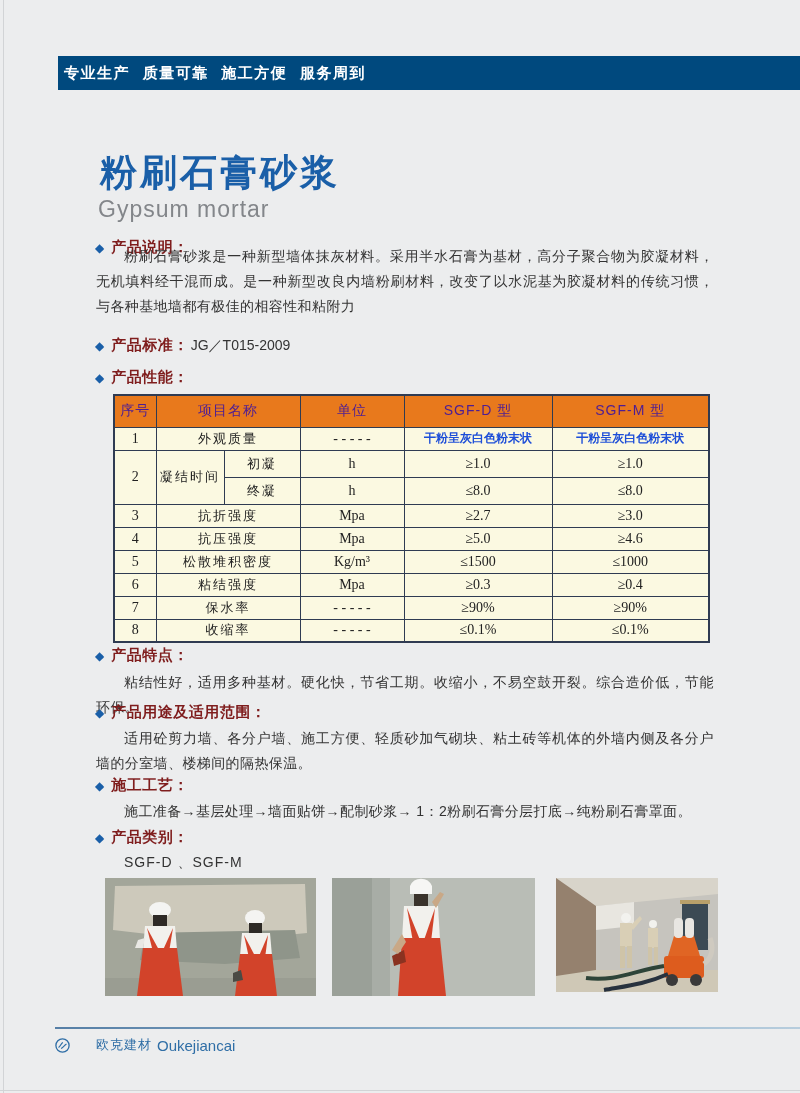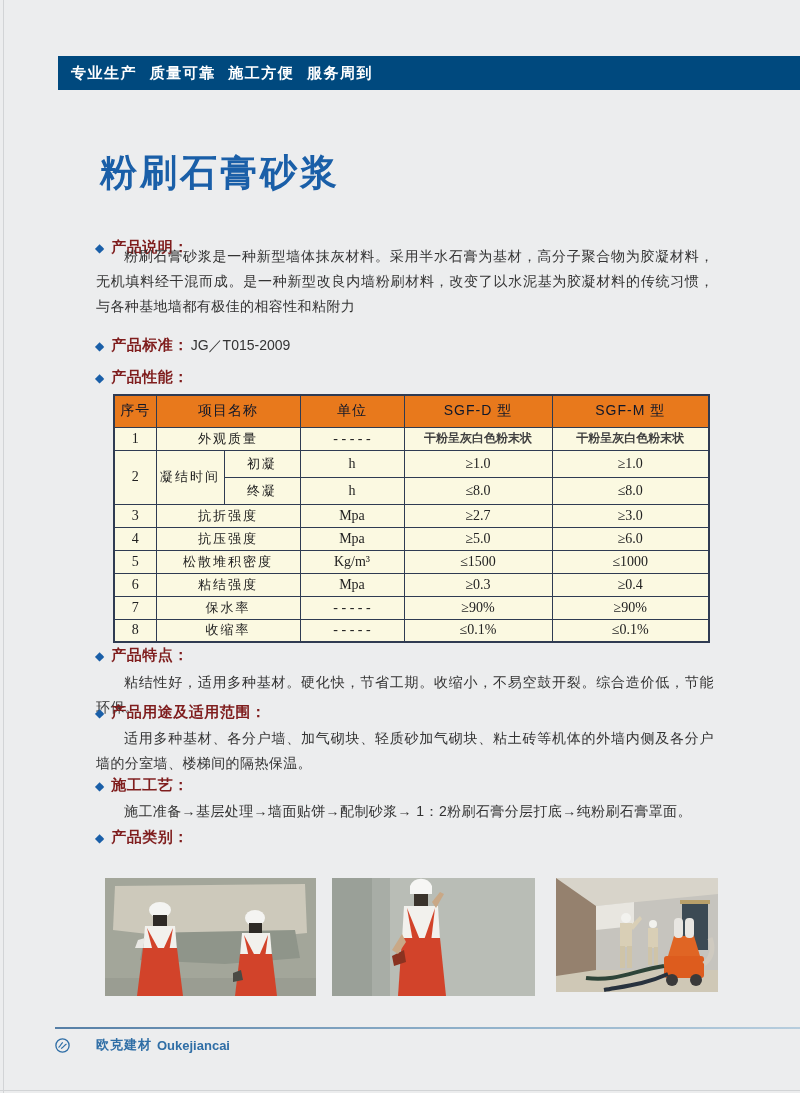--- a/index.html
+++ b/index.html
@@ -20,21 +20,21 @@
     position: absolute; left: 0; bottom: 2px; width: 100%; height: 1px;
     background: #d2d4d6;
   }
 
   
   .topbar {
     position: absolute; left: 58px; top: 56px; right: 0; height: 34px;
     background: #00497e;
     color: #ffffff;
     display: flex; align-items: center;
-    padding-left: 13px;
+    padding-left: 6px;
     font-size: 15px; font-weight: bold;
     letter-spacing: 1.5px; word-spacing: 7px;
   }
 
   
   .title {
     position: absolute; left: 100px; top: 148px;
     color: #1a5fa8; font-size: 37px; font-weight: bold; letter-spacing: 3px;
   }
   .subtitle {
@@ -60,59 +60,60 @@
     border-collapse: collapse;
     background: #fbf9e1;
     border: 2px solid #2f3b52;
   }
   .spec-table td, .spec-table th {
     border: 1px solid #2f3b52;
     text-align: center; vertical-align: middle;
     padding: 0;
   }
   .spec-table th {
-    background: #e8791c; color: #0f172a;
+    background: #e8791c; color: #4c1d95;
     font-size: 14px; font-weight: normal; letter-spacing: 1px;
     height: 32px;
   }
   .spec-table td { height: 23px; }
   .td-cn { font-size: 13px; color: #222; letter-spacing: 2px; }
-  .td-sm { font-size: 12px; color: #404040; font-weight: bold; letter-spacing: 0; }
+  .td-sm { font-size: 12px; color: #1d4ed8; font-weight: bold; letter-spacing: 0; }
   .td-sr { font-family: "Liberation Serif", "DejaVu Serif", serif; font-size: 14px; color: #222; }
   .row-tall td { height: 27px; }
 
   
   .photo { position: absolute; top: 878px; background: #888; }
   .photo svg { display: block; }
 
   
   .footer-line {
     position: absolute; left: 55px; right: 0; top: 1027px; height: 2px;
     background: linear-gradient(to right, #567fa6, #8fb0c9 55%, #b7cddd);
   }
   .logo {
     position: absolute; left: 55px; top: 1036px;
     display: flex; align-items: center; gap: 5px;
     color: #2f6ea6;
   }
-  .logo-cn { font-size: 13px; font-weight: bold; letter-spacing: 1px; padding-left: 21px; }
-  .logo-en { font-size: 13px; font-weight: bold; }
+  .logo-cn { font-size: 13px; font-weight: normal; letter-spacing: 1px; padding-left: 21px; }
+  .logo-en { font-size: 15px; font-weight: normal; }
 </style>
 </head>
 <body>
 
 <div class="page">
   <div class="edge-left"></div>
   <div class="edge-bottom"></div>
 
   <div class="topbar">
     <span>专业生产 质量可靠 施工方便 服务周到</span>
   </div>
 
   <div class="title">粉刷石膏砂浆</div>
+  <div class="subtitle">Gypsum mortar</div>
 
   <div class="sec-h" style="top:238px">
     <span class="diamond">◆</span>
     <span class="sec-title">产品说明：</span>
   </div>
   <div class="para" style="top:244px">粉刷石膏砂浆是一种新型墙体抹灰材料。采用半水石膏为基材，高分子聚合物为胶凝材料，无机填料经干混而成。是一种新型改良内墙粉刷材料，改变了以水泥基为胶凝材料的传统习惯，与各种基地墙都有极佳的相容性和粘附力</div>
 
   <div class="sec-h" style="top:336px">
     <span class="diamond">◆</span>
     <span class="sec-title">产品标准：</span>
@@ -167,21 +168,21 @@
       <td colspan="2" class="td-cn">抗折强度</td>
       <td class="td-sr">Mpa</td>
       <td class="td-sr">≥2.7</td>
       <td class="td-sr">≥3.0</td>
     </tr>
     <tr>
       <td class="td-sr">4</td>
       <td colspan="2" class="td-cn">抗压强度</td>
       <td class="td-sr">Mpa</td>
       <td class="td-sr">≥5.0</td>
-      <td class="td-sr">≥6.0</td>
+      <td class="td-sr">≥4.6</td>
     </tr>
     <tr>
       <td class="td-sr">5</td>
       <td colspan="2" class="td-cn">松散堆积密度</td>
       <td class="td-sr">Kg/m³</td>
       <td class="td-sr">≤1500</td>
       <td class="td-sr">≤1000</td>
     </tr>
     <tr>
       <td class="td-sr">6</td>
@@ -210,32 +211,33 @@
   <div class="sec-h" style="top:646px">
     <span class="diamond">◆</span>
     <span class="sec-title">产品特点：</span>
   </div>
   <div class="para" style="top:670px">粘结性好，适用多种基材。硬化快，节省工期。收缩小，不易空鼓开裂。综合造价低，节能环保。</div>
 
   <div class="sec-h" style="top:703px">
     <span class="diamond">◆</span>
     <span class="sec-title">产品用途及适用范围：</span>
   </div>
-  <div class="para" style="top:726px">适用多种基材、各分户墙、加气砌块、轻质砂加气砌块、粘土砖等机体的外墙内侧及各分户墙的分室墙、楼梯间的隔热保温。</div>
+  <div class="para" style="top:726px">适用砼剪力墙、各分户墙、施工方便、轻质砂加气砌块、粘土砖等机体的外墙内侧及各分户墙的分室墙、楼梯间的隔热保温。</div>
 
   <div class="sec-h" style="top:776px">
     <span class="diamond">◆</span>
     <span class="sec-title">施工工艺：</span>
   </div>
   <div class="para" style="top:799px">施工准备→基层处理→墙面贴饼→配制砂浆→ 1：2粉刷石膏分层打底→纯粉刷石膏罩面。</div>
 
   <div class="sec-h" style="top:828px">
     <span class="diamond">◆</span>
     <span class="sec-title">产品类别：</span>
   </div>
+  <div class="para" style="top:850px; letter-spacing:1px;">SGF-D 、SGF-M</div>
 
   <div class="photo" style="left:105px; width:211px; height:118px;">
     <svg width="211" height="118" viewBox="0 0 211 118" xmlns="http://www.w3.org/2000/svg">
       <rect width="211" height="118" fill="#a3a69a"></rect>
       <path d="M10 8 L200 6 L202 55 L150 60 L60 58 L8 52 Z" fill="#cdc9bb"></path>
       <path d="M40 55 L190 52 L195 80 L120 86 L35 82 Z" fill="#8f958a"></path>
       <rect y="100" width="211" height="18" fill="#9a9d92"></rect>
 
       <g>
         <ellipse cx="55" cy="32" rx="11" ry="8" fill="#f4f4f2"></ellipse>

